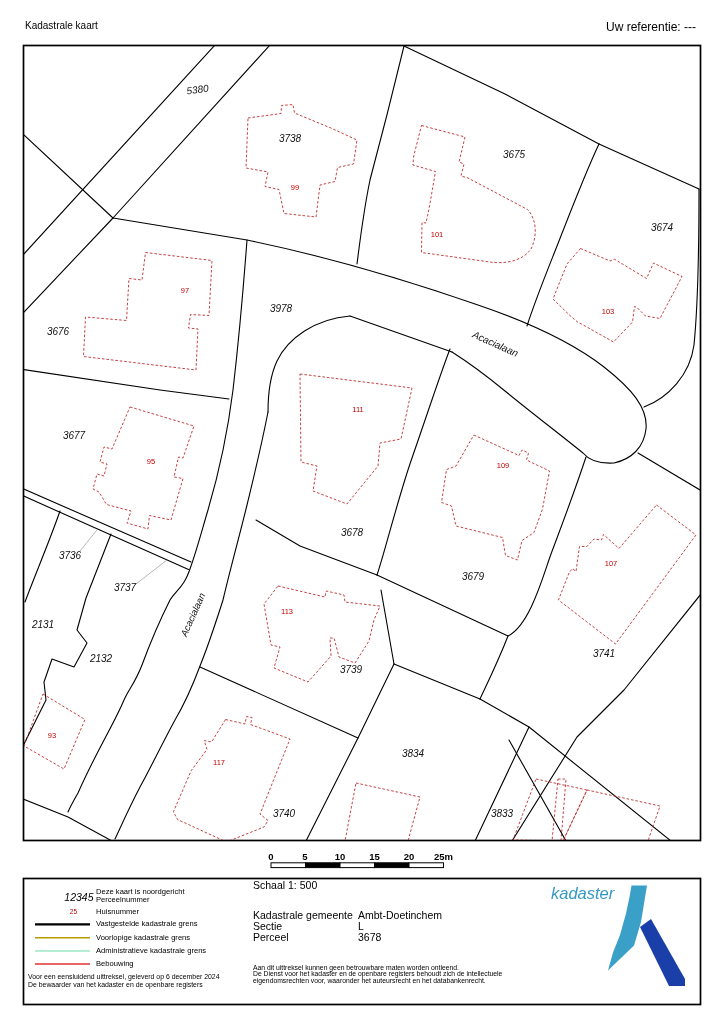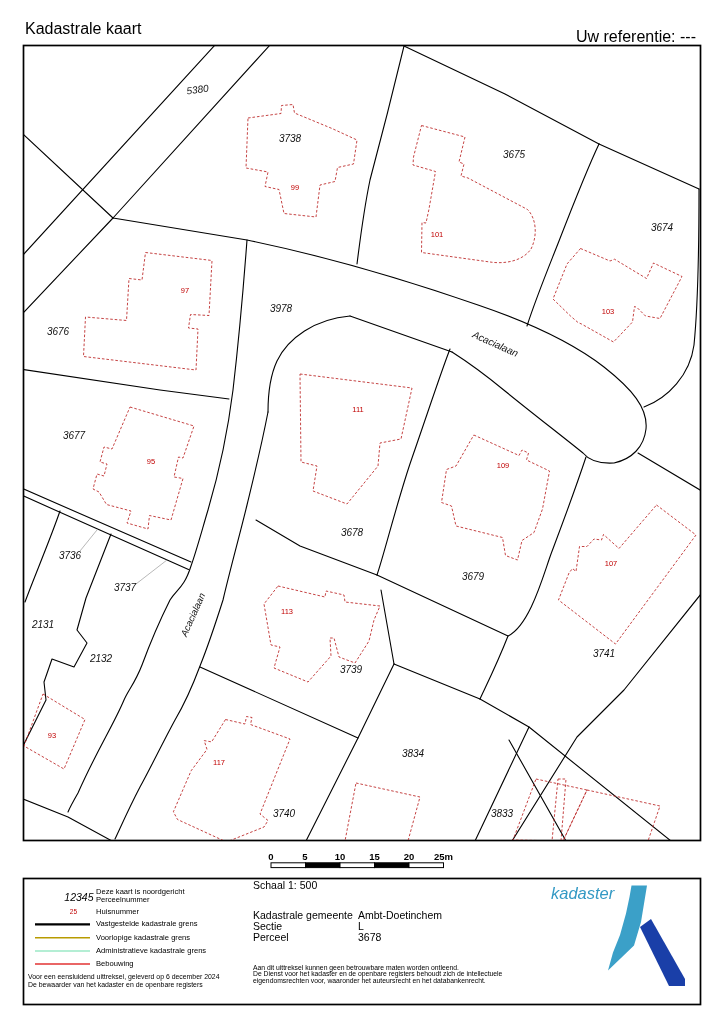--- a/index.html
+++ b/index.html
@@ -1,18 +1,18 @@
 <!DOCTYPE html>
 <html><head>
 <meta charset="utf-8">
 <style>
   html,body{margin:0;padding:0;background:#fff;}
   body{width:724px;height:1024px;font-family:"Liberation Sans",sans-serif;position:relative;}
-  .hdr{position:absolute;top:20px;left:25px;font-size:16px;color:#000;}
-  .ref{position:absolute;top:28px;right:28px;font-size:16px;color:#000;}
+  .hdr{position:absolute;top:20px;left:25px;font-size:10px;color:#000;}
+  .ref{position:absolute;top:20px;right:28px;font-size:12px;color:#000;}
 </style>
 </head>
 <body>
 
 <div class="hdr">Kadastrale kaart</div>
 
 <div class="ref">Uw referentie: ---</div>
 
 <svg width="724" height="1024" viewBox="0 0 724 1024" style="position:absolute;top:0;left:0">
 <defs>

